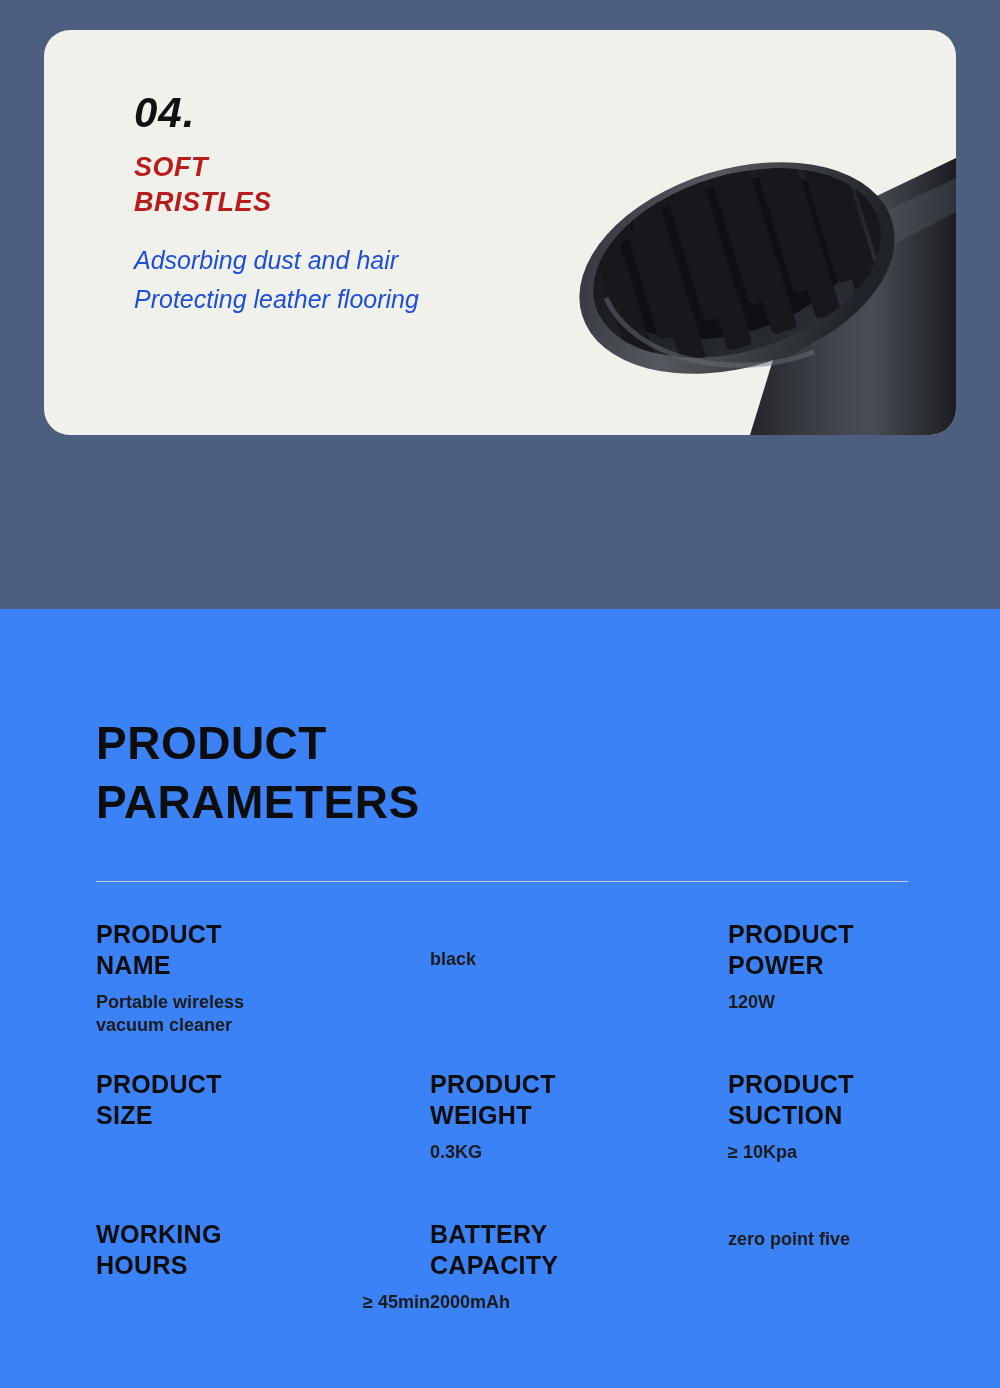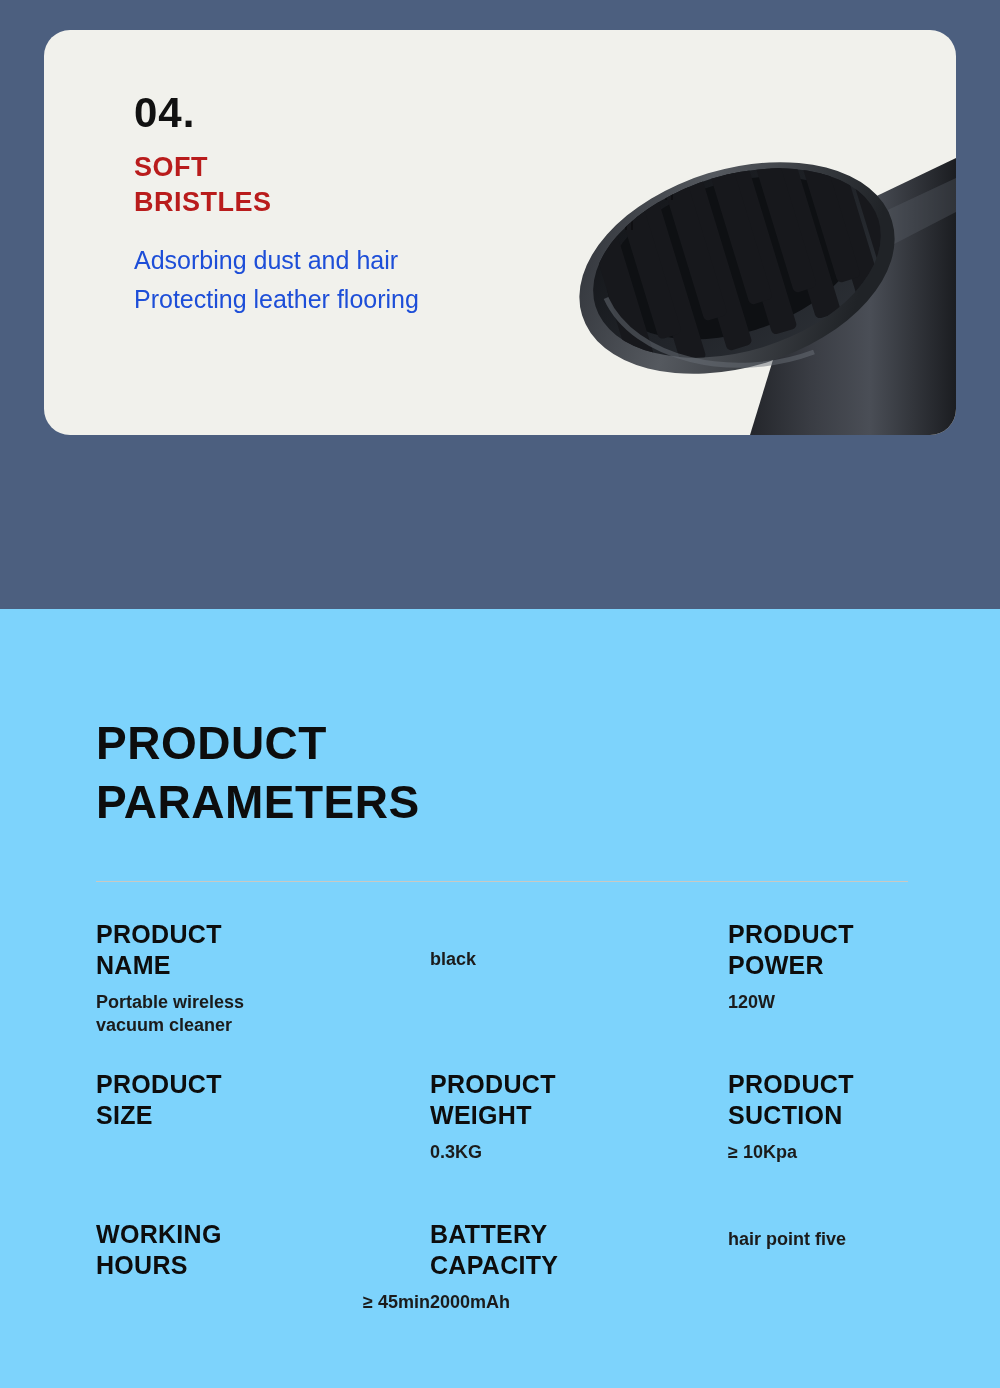--- a/index.html
+++ b/index.html
@@ -24,20 +24,21 @@
     width: 1000px; height: 609px;
     background: #4c5f7f;
   }
   .hero-card {
     position: absolute;
     left: 44px; top: 30px;
     width: 912px; height: 405px;
     background: #f1f1ec;
     border-radius: 26px;
     overflow: hidden;
+    font-style: italic;
   }
   .hero-text {
     position: absolute;
     left: 90px; top: 62px;
     width: 420px;
   }
   .hero-num {
     font-size: 42px;
     font-weight: bold;
     color: #111;
@@ -67,21 +68,21 @@
     width: 442px; height: 405px;
     overflow: hidden;
   }
   .brush-svg { display: block; }
 
   
   .params {
     position: absolute;
     left: 0; top: 609px;
     width: 1000px; height: 779px;
-    background: #7dd3fc;
+    background: #3b82f6;
   }
   .params-heading {
     position: absolute;
     left: 96px; top: 105px;
     width: 700px;
     font-size: 46px;
     font-weight: bold;
     color: #0d0d0d;
     line-height: 1.28;
     letter-spacing: 0.5px;
@@ -261,20 +262,20 @@
       <div class="cell">
         <div class="cell-inner">
           <div class="cell-label" style="white-space: pre-line;">BATTERY
 CAPACITY</div>
           <div class="cell-value" style="white-space: pre-line;">2000mAh</div>
         </div>
       </div>
 
       <div class="cell">
         <div class="cell-inner">
-          <div class="cell-value" style="white-space: pre-line;">hair point five</div>
+          <div class="cell-value" style="white-space: pre-line;">zero point five</div>
         </div>
       </div>
 
     </div>
   </div>
 
 </div>
 
 </body></html>

